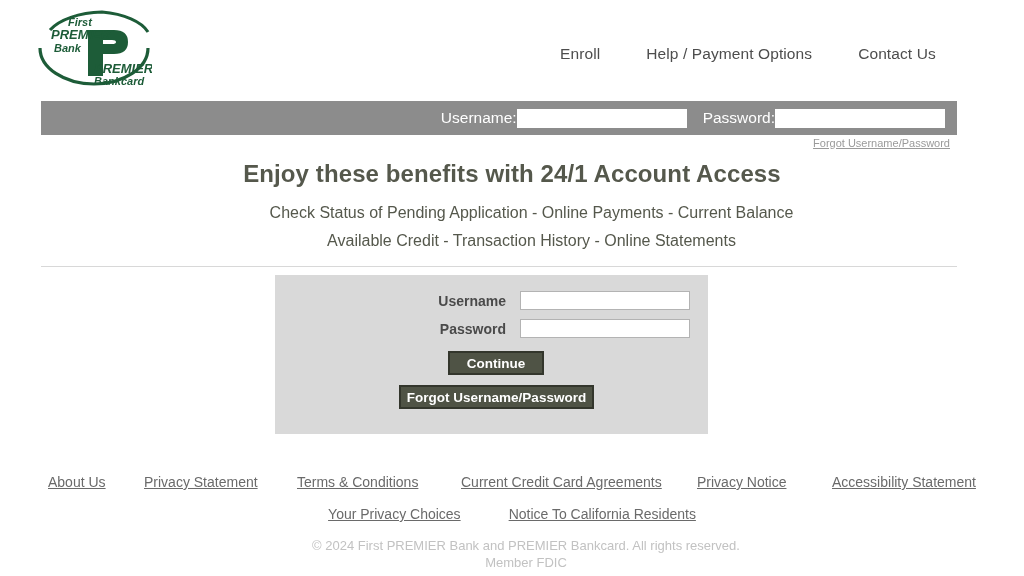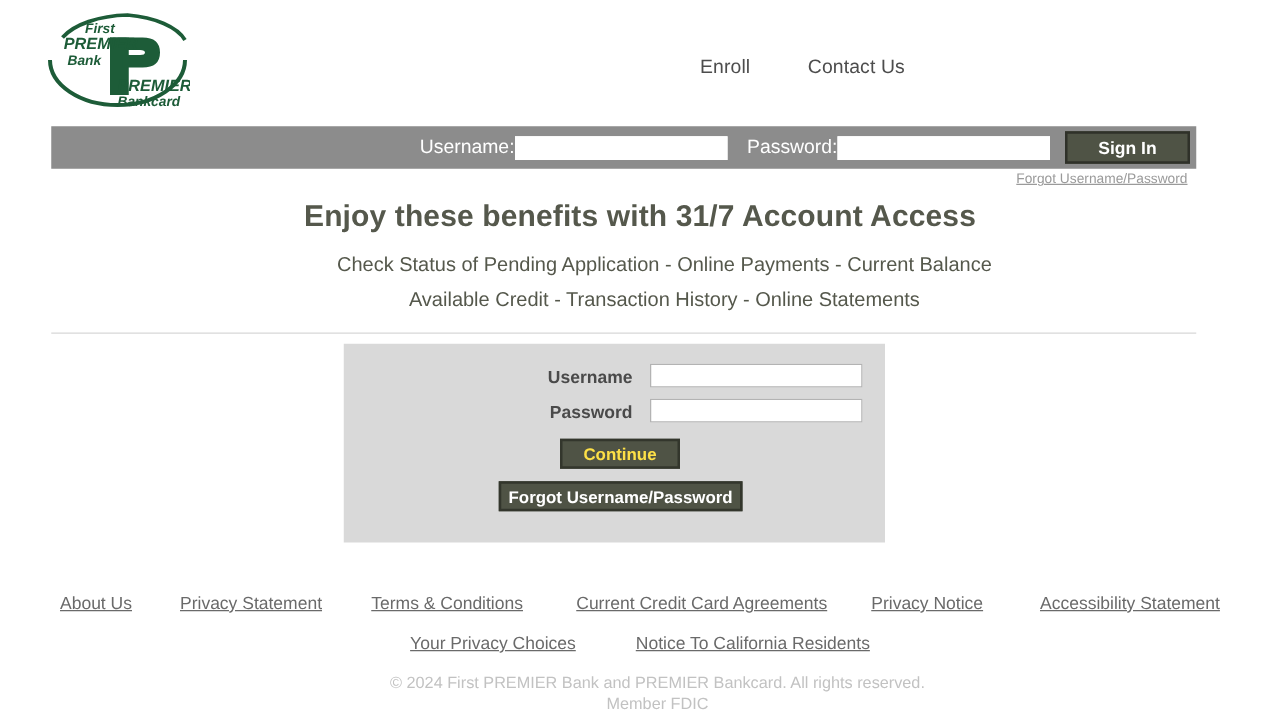--- a/index.html
+++ b/index.html
@@ -170,21 +170,21 @@
     outline: none;
   }
   .btn-continue {
     position: absolute;
     left: 173px;
     top: 76px;
     width: 96px;
     height: 24px;
     background: #4f5345;
     border: 2px solid #33362c;
-    color: #fde047;
+    color: #ffffff;
     font-family: "Liberation Sans", sans-serif;
     font-size: 13.5px;
     font-weight: bold;
     cursor: pointer;
     box-sizing: border-box;
     padding: 0;
   }
   .btn-forgot {
     position: absolute;
     left: 124px;
@@ -253,36 +253,36 @@
       <text x="32" y="20" font-family="Liberation Sans, sans-serif" font-size="11" font-style="italic" font-weight="bold" fill="#1d5c38">First</text>
       <text x="15" y="33" font-family="Liberation Sans, sans-serif" font-size="13" font-style="italic" font-weight="bold" fill="#1d5c38">PREMIER</text>
       <text x="18" y="46" font-family="Liberation Sans, sans-serif" font-size="11" font-style="italic" font-weight="bold" fill="#1d5c38">Bank</text>
       <text x="58" y="67" font-family="Liberation Sans, sans-serif" font-size="13" font-style="italic" font-weight="bold" fill="#1d5c38">PREMIER</text>
       <text x="58" y="79" font-family="Liberation Sans, sans-serif" font-size="11" font-style="italic" font-weight="bold" fill="#1d5c38">Bankcard</text>
     </svg>
   </div>
 
   <nav class="topnav">
     <a class="nav-enroll" href="#">Enroll</a>
+    <a class="nav-help" href="#">Help / Payment Options</a>
     <a class="nav-contact" href="#">Contact Us</a>
   </nav>
 </div>
 
 <div class="signin-bar">
   <span class="sb-label">Username:</span>
   <input class="sb-input" type="text" value="" style="">
   <span class="sb-label">Password:</span>
   <input class="sb-input last" type="password" value="" style="">
-  <button class="btn-signin">Sign In</button>
 </div>
 
 <a class="forgot-top" href="#">Forgot Username/Password</a>
 
 <div class="hero">
-  <h1 class="hero-title">Enjoy these benefits with 31/7 Account Access</h1>
+  <h1 class="hero-title">Enjoy these benefits with 24/1 Account Access</h1>
   <p class="hero-line l1">Check Status of Pending Application - Online Payments - Current Balance</p>
   <p class="hero-line l2">Available Credit - Transaction History - Online Statements</p>
 </div>
 
 <div class="divider"></div>
 
 <div class="login-panel">
   <div class="field-row username">
     <span class="field-label">Username</span>
     <input class="field-input" type="text" value="" style="">

